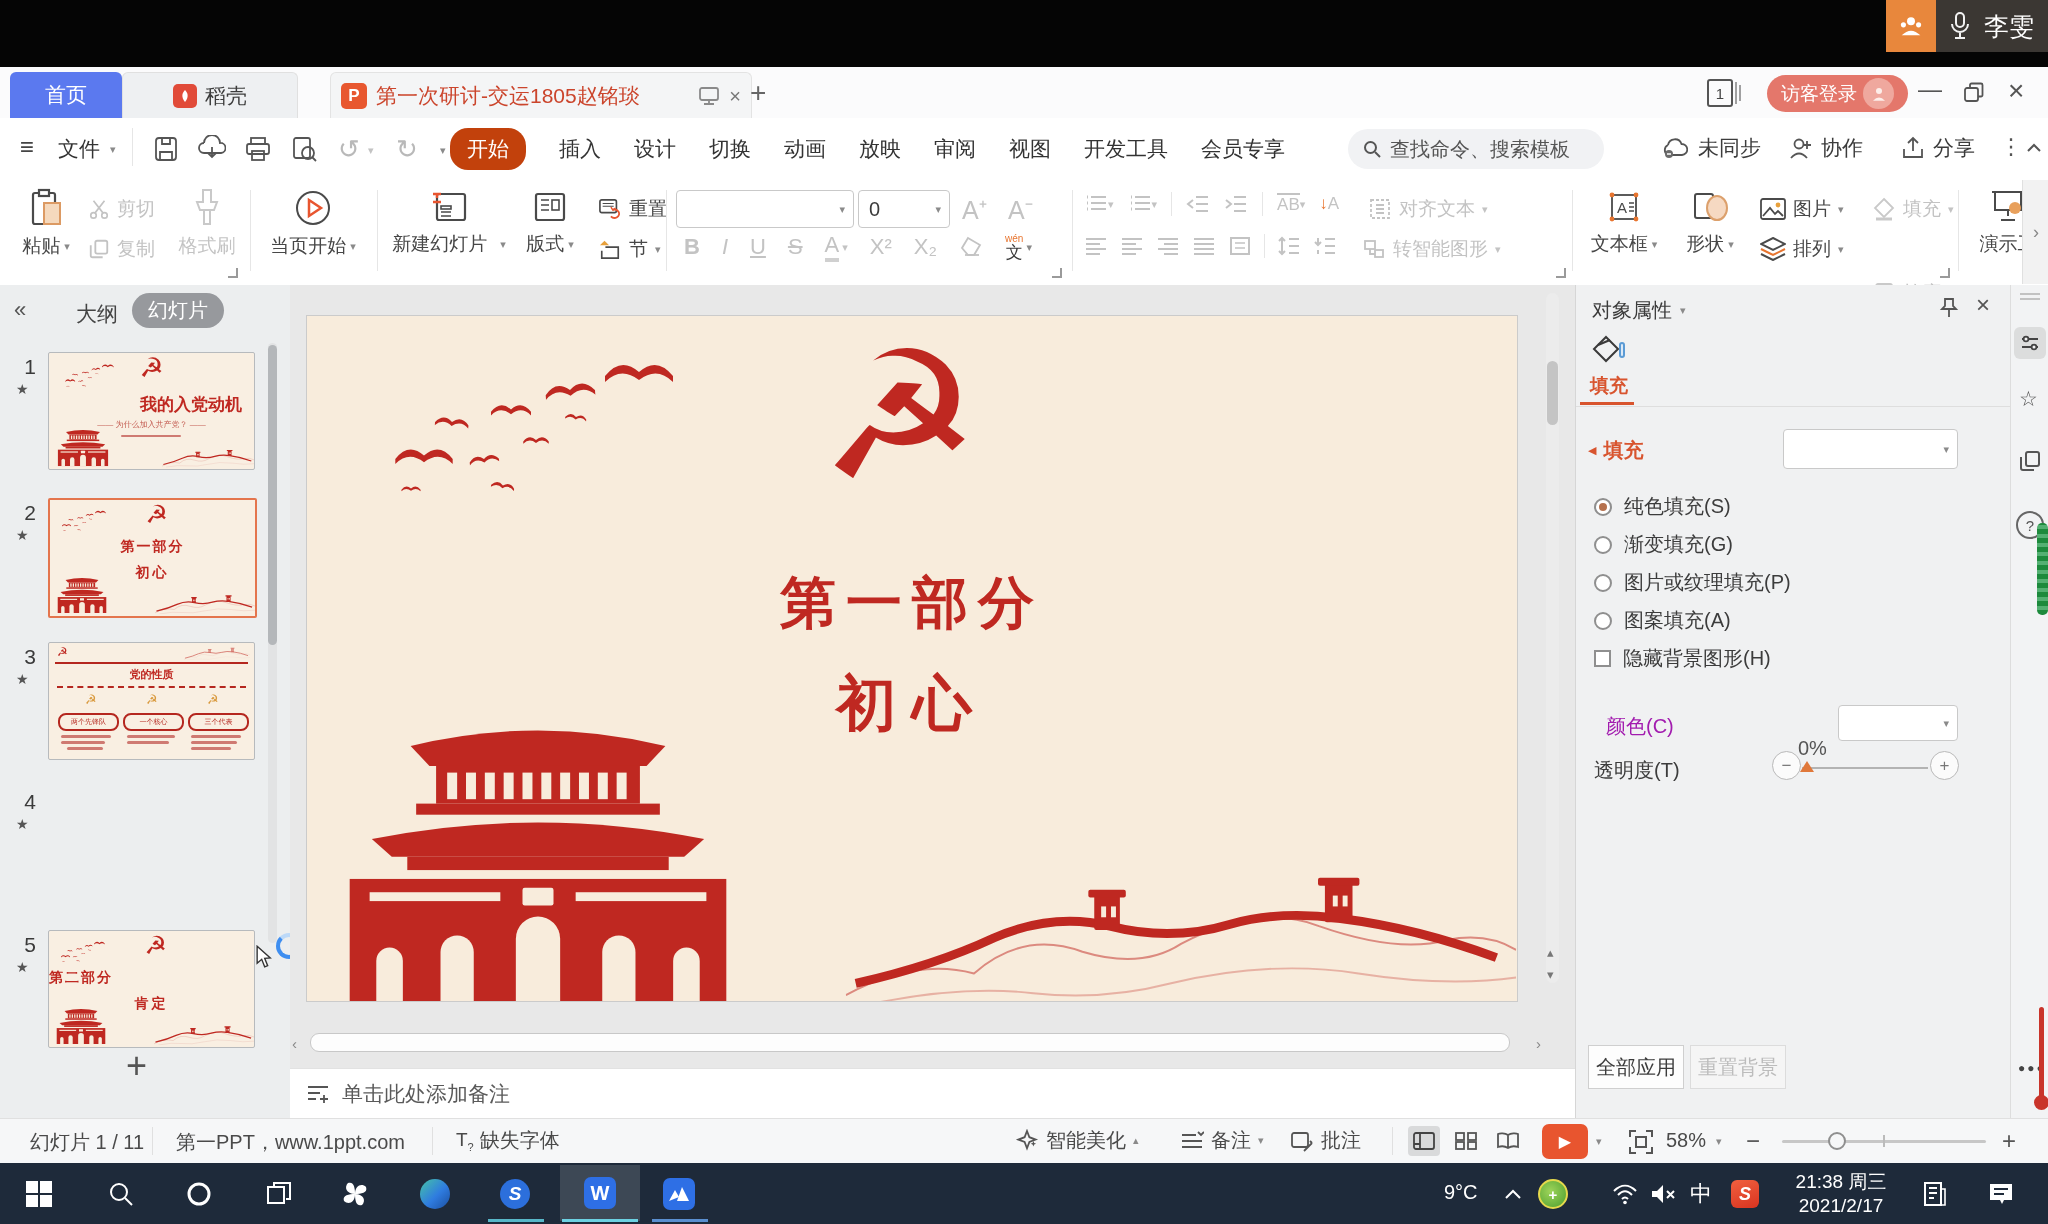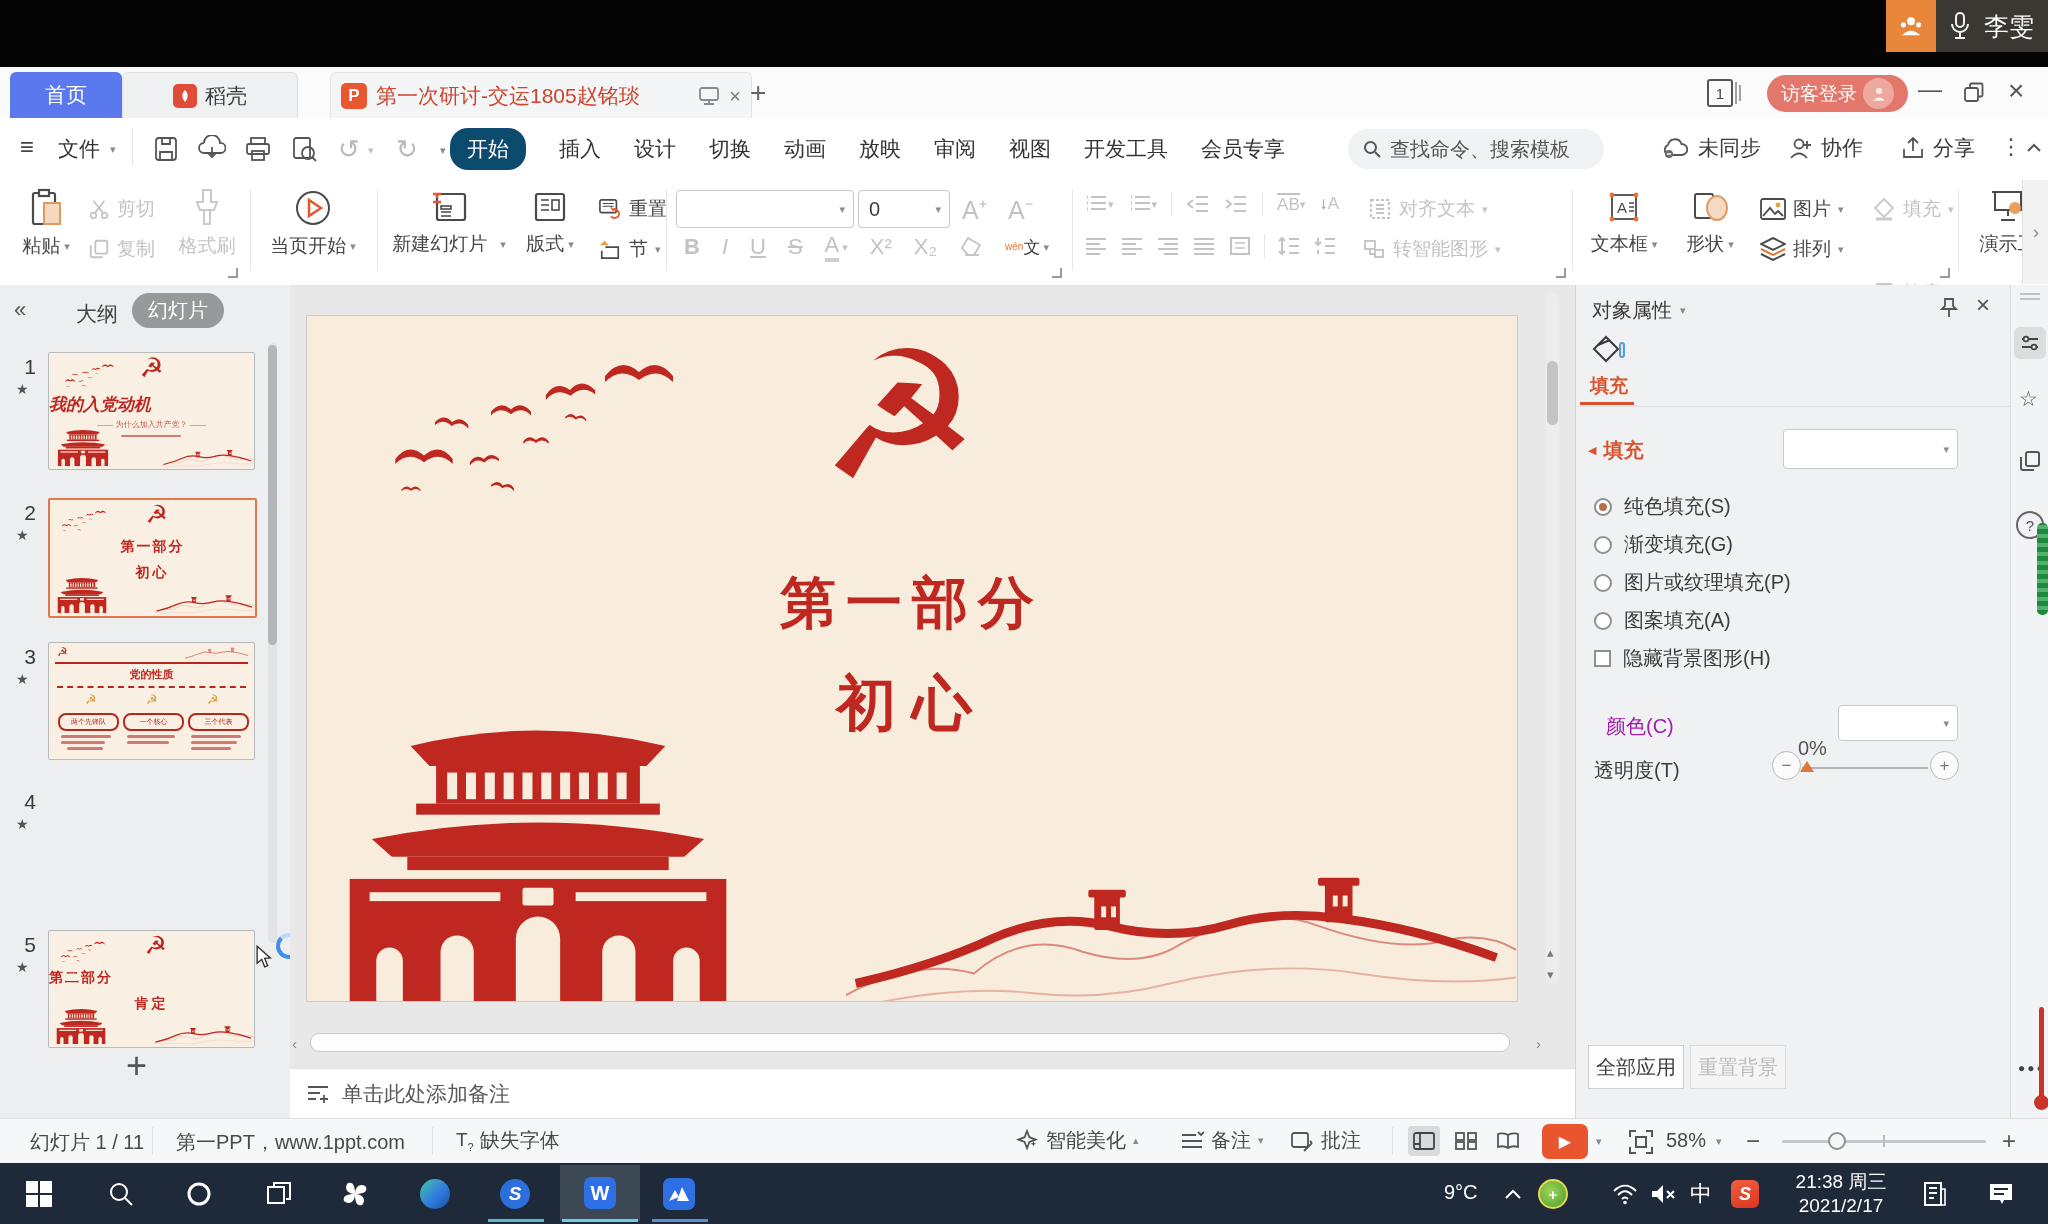--- a/index.html
+++ b/index.html
@@ -237,21 +237,21 @@
           <circle cx="18" cy="18" r="6"></circle>
           <path d="M22.5 22.5 L26 26"></path>
         </g>
       </svg>
     <span class="a" style="left:338px;top:16px;font-size:26px;color:#b9b9b9;">↺</span>
     <span class="a chev" style="left:368px;top:27px;color:#c3c3c3;">▾</span>
     <span class="a" style="left:396px;top:16px;font-size:26px;color:#b9b9b9;">↻</span>
     <span class="a chev" style="left:440px;top:27px;">▾</span>
 
     <div class="a r" style="left:450px;top:0;height:62px;gap:33px;">
-      <span class="c" style="background:#0c4a6e;color:#fff;border-radius:18px;padding:7px 17px;font-size:21px;">开始</span>
+      <span class="c" style="background:#c2410c;color:#fff;border-radius:18px;padding:7px 17px;font-size:21px;">开始</span>
       <span style="font-size:21px;">插入</span>
       <span style="font-size:21px;">设计</span>
       <span style="font-size:21px;">切换</span>
       <span style="font-size:21px;">动画</span>
       <span style="font-size:21px;">放映</span>
       <span style="font-size:21px;">审阅</span>
       <span style="font-size:21px;">视图</span>
       <span style="font-size:21px;">开发工具</span>
       <span style="font-size:21px;">会员专享</span>
     </div>
@@ -425,21 +425,21 @@
         </span>
       <span>X²</span>
       <span>X₂</span>
       <svg width="24" height="24" viewBox="0 0 24 24">
           <g stroke="#c3c3c3" stroke-width="1.8" fill="none">
             <path d="M9 3 L21 10 L15 20 H9 L3 13 Z"></path>
             <path d="M6 20 h14"></path>
           </g>
         </svg>
       <span class="r" style="gap:3px;">
-        <span style="display:flex;flex-direction:row;align-items:center;line-height:1;">
+        <span style="display:flex;flex-direction:column;align-items:center;line-height:1;">
             <span style="font-size:10px;color:#e8752f;">wén</span>
             <span style="font-size:17px;color:#3a3a3a;">文</span>
           </span>
         <span class="chev">▾</span>
       </span>
     </div>
     <div class="launch" style="left:1052px;top:88px;"></div>
     <div class="sepv" style="left:1072px;"></div>
 
     <div class="a r" style="left:1084px;top:12px;gap:14px;color:#c3c3c3;">
@@ -618,21 +618,21 @@
       <span style="color:#fff;font-size:20px;">幻灯片</span>
     </div>
 
     <span class="tnum" style="top:70px;">1</span>
     <span class="tstar" style="top:96px;">★</span>
     <div class="thumb" style="top:67px;">
       <svg class="a" style="left:16px;top:10px;" width="58" height="28" viewBox="0 0 330 160">
           <use href="#flock"></use>
         </svg>
       <span class="a red" style="left:50%;top:2px;transform:translateX(-50%);font-size:27px;line-height:1;">☭</span>
-      <div class="a red" style="left:0;right:12px;top:40px;text-align:left;font-size:17px;font-weight:bold;font-family:'Liberation Serif',serif;font-style:italic;">我的入党动机</div>
+      <div class="a red" style="left:0;right:12px;top:40px;text-align:right;font-size:17px;font-weight:bold;font-family:'Liberation Serif',serif;">我的入党动机</div>
       <div class="a" style="left:0;right:0;top:66px;text-align:center;font-size:8px;color:#c2574d;">—— 为什么加入共产党？ ——</div>
       <div class="minibar" style="left:72px;top:82px;width:60px;height:2px;"></div>
       <svg class="a" style="left:3px;bottom:2px;" width="62" height="40" viewBox="0 0 420 260">
           <use href="#tiananmen"></use>
         </svg>
       <svg class="a" style="right:0;bottom:0;" width="92" height="22" viewBox="0 0 680 140">
           <use href="#wall"></use>
         </svg>
     </div>
 

